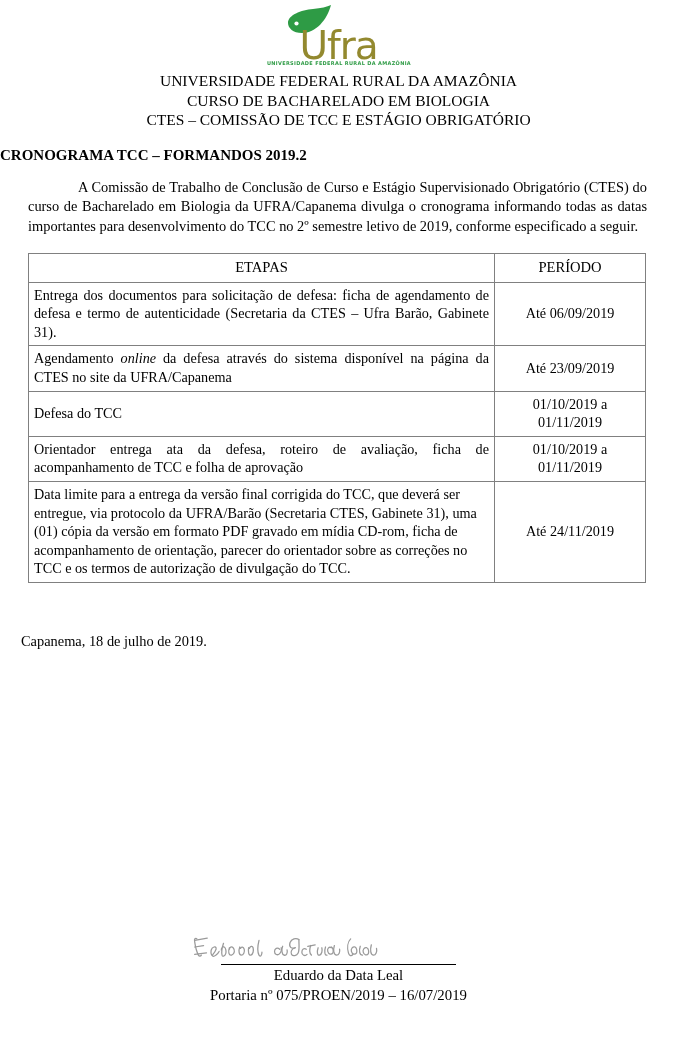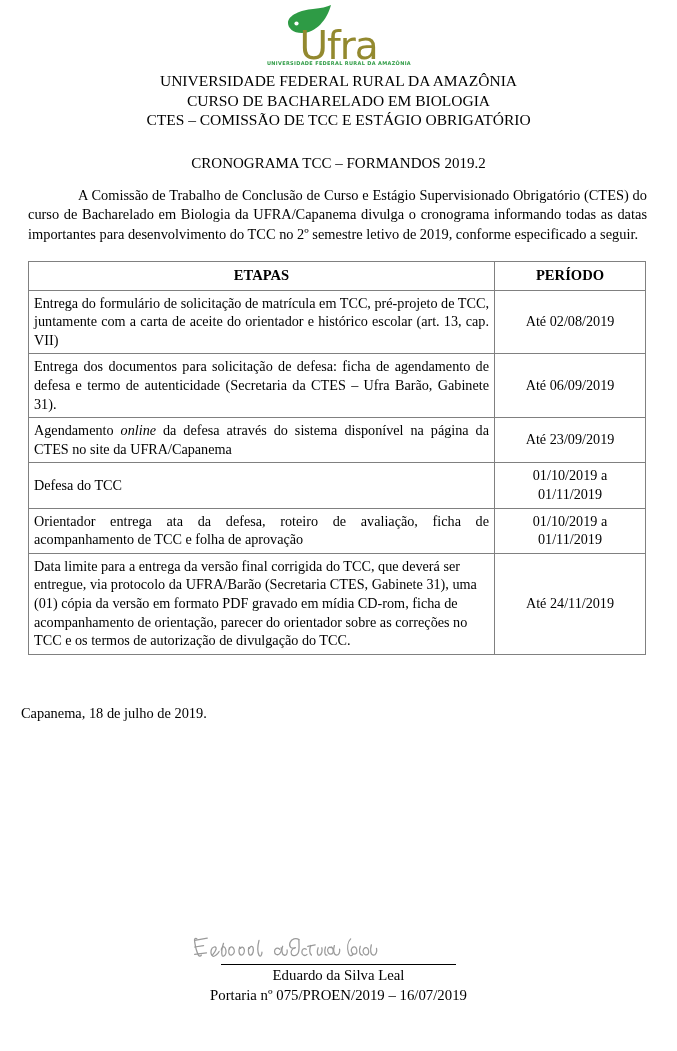--- a/index.html
+++ b/index.html
@@ -66,24 +66,23 @@
   }
 
   
   .org-head {
     text-align: center;
     font-size: 15.5px;
     line-height: 19.5px;
     margin-top: 3px;
   }
   .doc-title {
-    text-align: center;
-    font-weight: normal;
+    font-weight: bold;
     font-size: 15px;
-    margin-top: 25px;
+    margin-top: 17px;
   }
 
   
   .intro {
     margin: 14px 30px 0 28px;
     font-size: 14.4px;
     line-height: 19.5px;
     text-align: justify;
     text-indent: 50px;
   }
@@ -99,21 +98,21 @@
     table-layout: fixed;
   }
   table.sched td, table.sched th {
     border: 1px solid #808080;
     padding: 3px 5px 4px 5px;
     font-size: 14.2px;
     line-height: 18.6px;
     vertical-align: middle;
   }
   table.sched th {
-    font-weight: bold;
+    font-weight: normal;
     text-align: center;
     font-size: 14.6px;
     padding: 4px 5px 5px 5px;
   }
   .col-etapa { width: 466px; }
   .col-periodo { width: 151px; }
   td.etapa {
     text-align: justify;
     text-justify: inter-word;
   }
@@ -182,24 +181,20 @@
       <col class="col-etapa">
       <col class="col-periodo">
     </colgroup>
     <thead>
       <tr>
         <th>ETAPAS</th>
         <th>PERÍODO</th>
       </tr>
     </thead>
     <tbody>
-      <tr>
-        <td class="etapa">Entrega do formulário de solicitação de matrícula em TCC, pré-projeto de TCC, juntamente com a carta de aceite do orientador e histórico escolar (art. 13, cap. VII)</td>
-        <td class="periodo">Até 02/08/2019</td>
-      </tr>
       <tr>
         <td class="etapa">Entrega dos documentos para solicitação de defesa: ficha de agendamento de defesa e termo de autenticidade (Secretaria da CTES – Ufra Barão, Gabinete 31).</td>
         <td class="periodo">Até 06/09/2019</td>
       </tr>
       <tr>
         <td class="etapa"><span>Agendamento </span><em>online</em><span> da defesa através do sistema disponível na página da CTES no site da UFRA/Capanema</span></td>
         <td class="periodo">Até 23/09/2019</td>
       </tr>
       <tr>
         <td class="etapa plain">Defesa do TCC</td>
@@ -246,15 +241,15 @@
       <path d="M190 24 C187 22 184 25 185 29 C186 33 190 34 192 31 C193 28 192 24 190 23"></path>
       <path d="M194 21 C192 27 193 34 197 34 C200 34 202 30 201 26"></path>
       <path d="M216 12 C212 16 211 24 213 31 C214 35 217 36 219 33"></path>
       <path d="M222 23 C219 22 216 25 217 29 C218 33 222 34 224 31 C225 28 224 24 222 23"></path>
       <path d="M229 22 C227 28 228 34 232 34"></path>
       <path d="M238 24 C235 23 232 26 233 30 C234 34 238 35 240 32 C241 29 240 25 238 24"></path>
       <path d="M244 20 C242 27 243 34 247 34 C250 34 252 29 251 25"></path>
     </g>
   </svg>
   <div class="sign-rule"></div>
-  <div class="sign-line">Eduardo da Silva Leal</div>
+  <div class="sign-line">Eduardo da Data Leal</div>
   <div class="sign-line">Portaria nº 075/PROEN/2019 – 16/07/2019</div>
 </div>
 
 </body></html>

